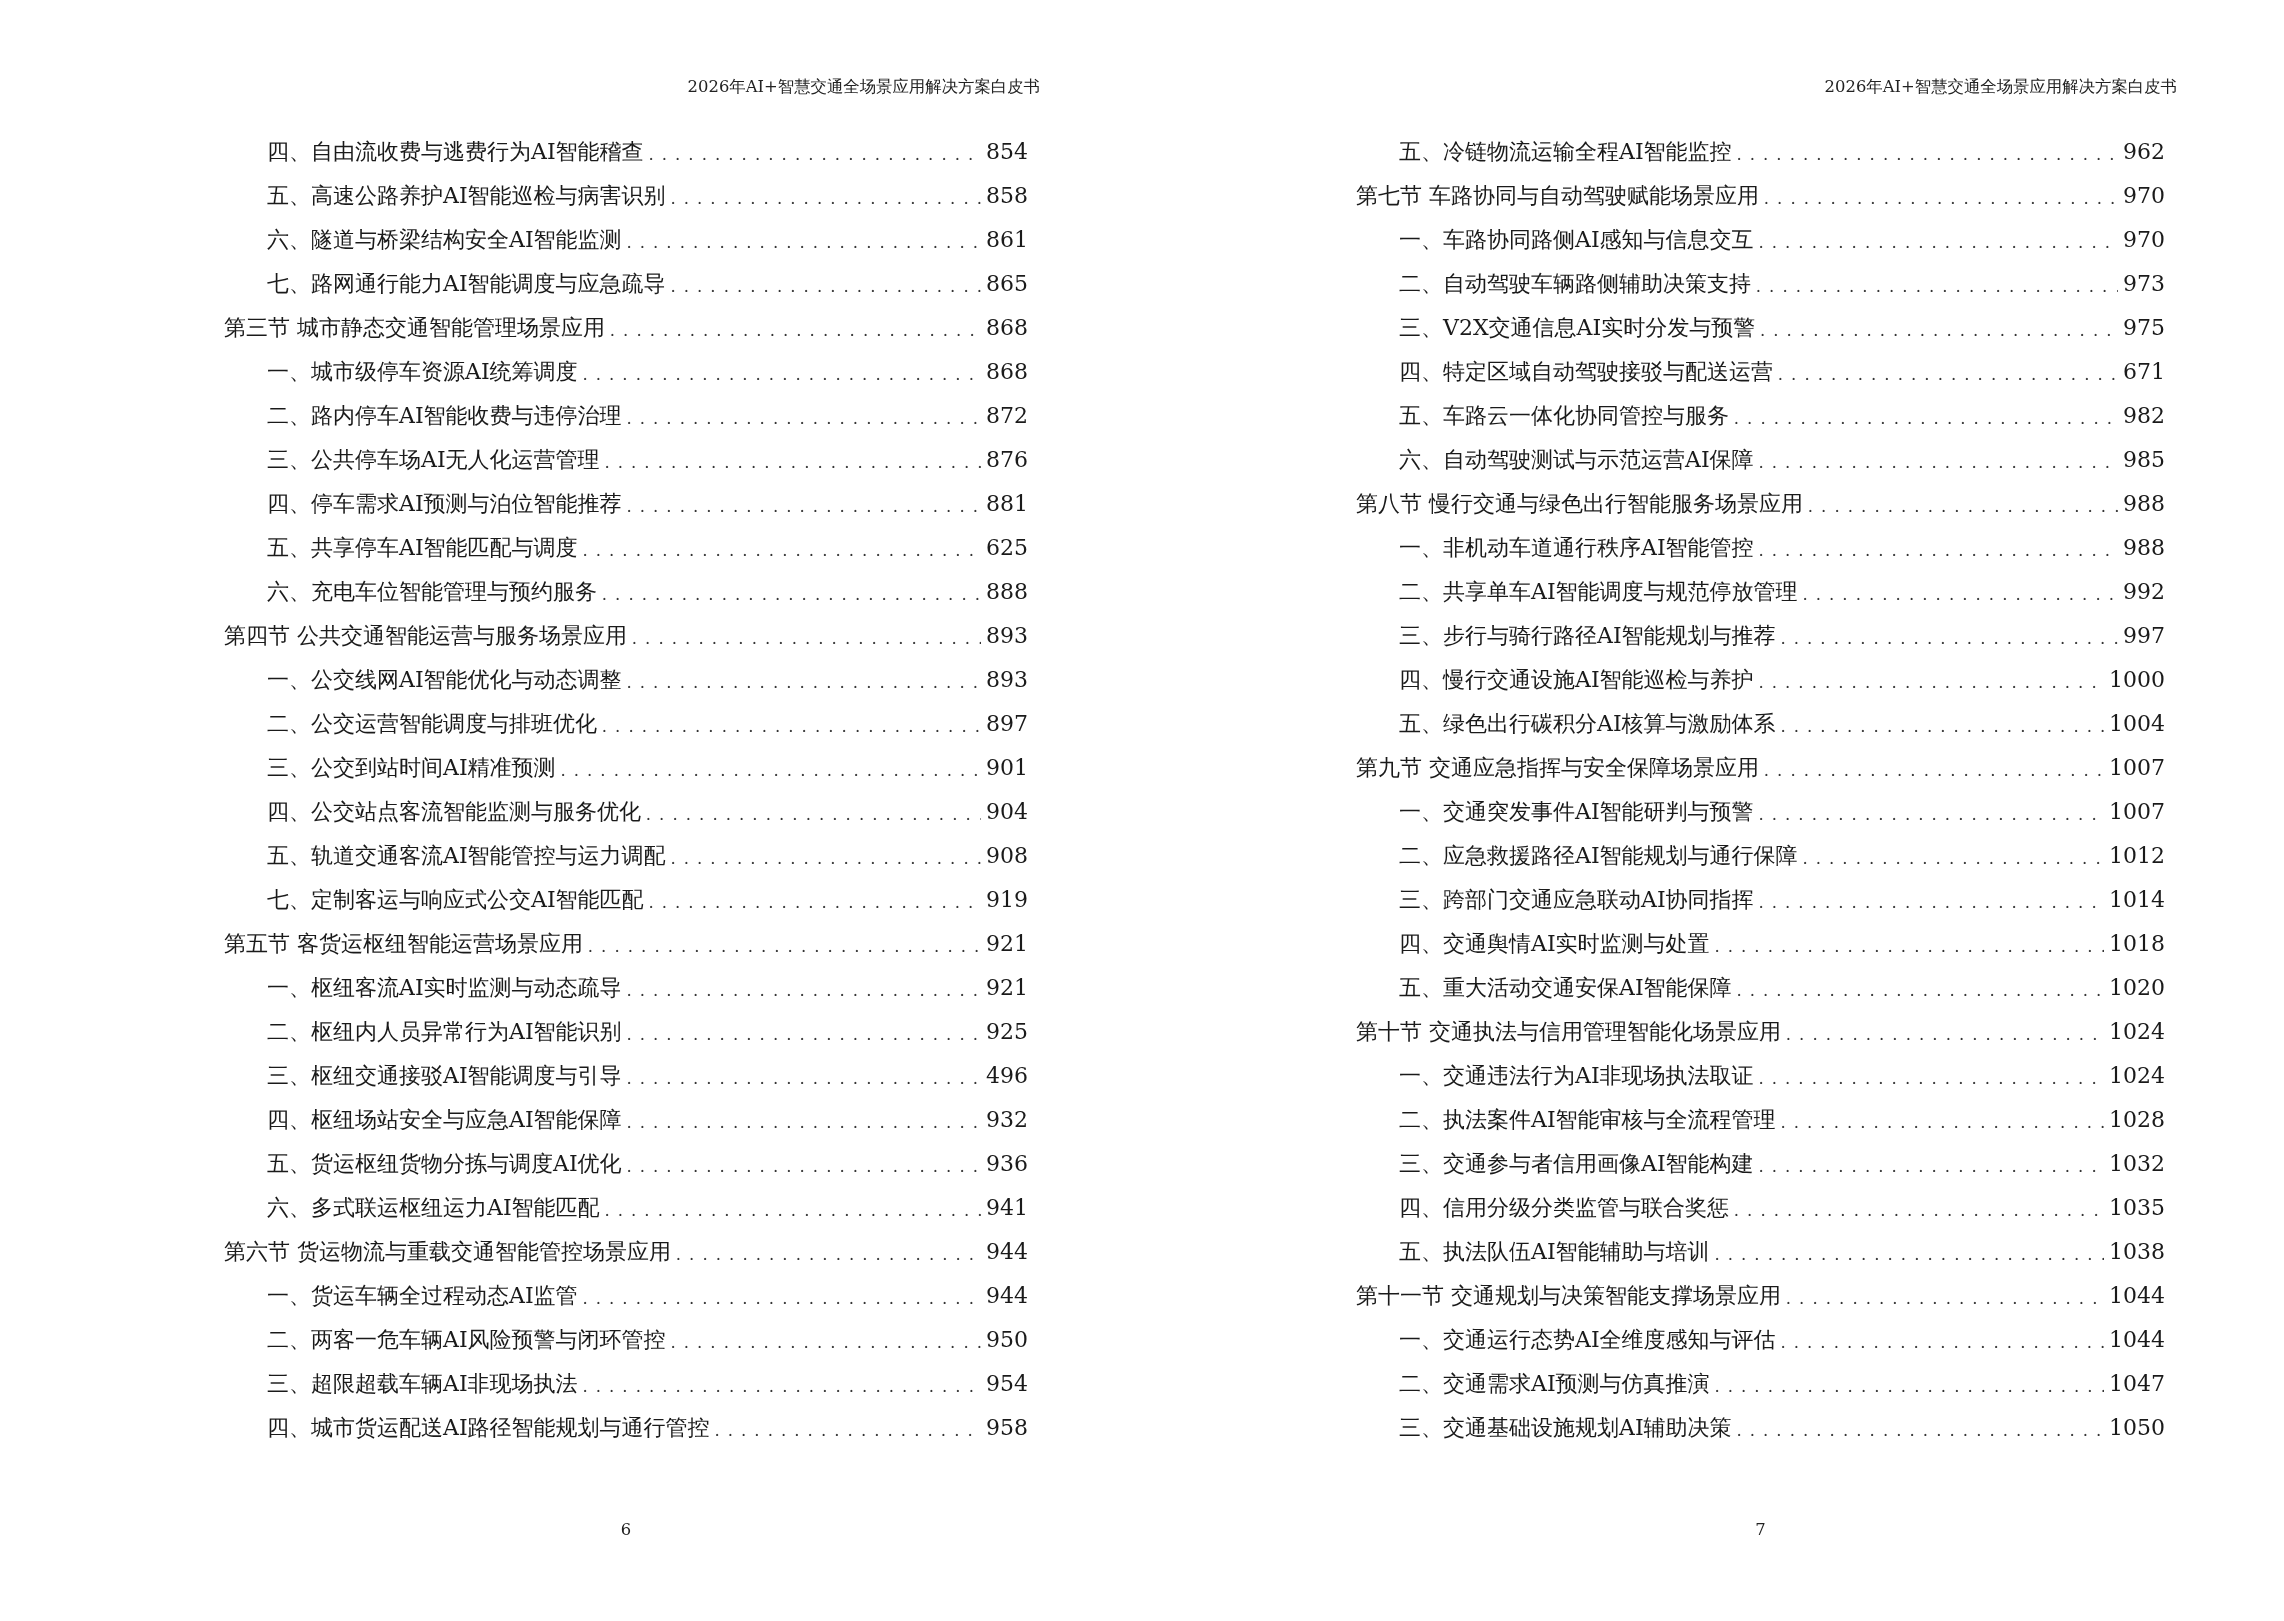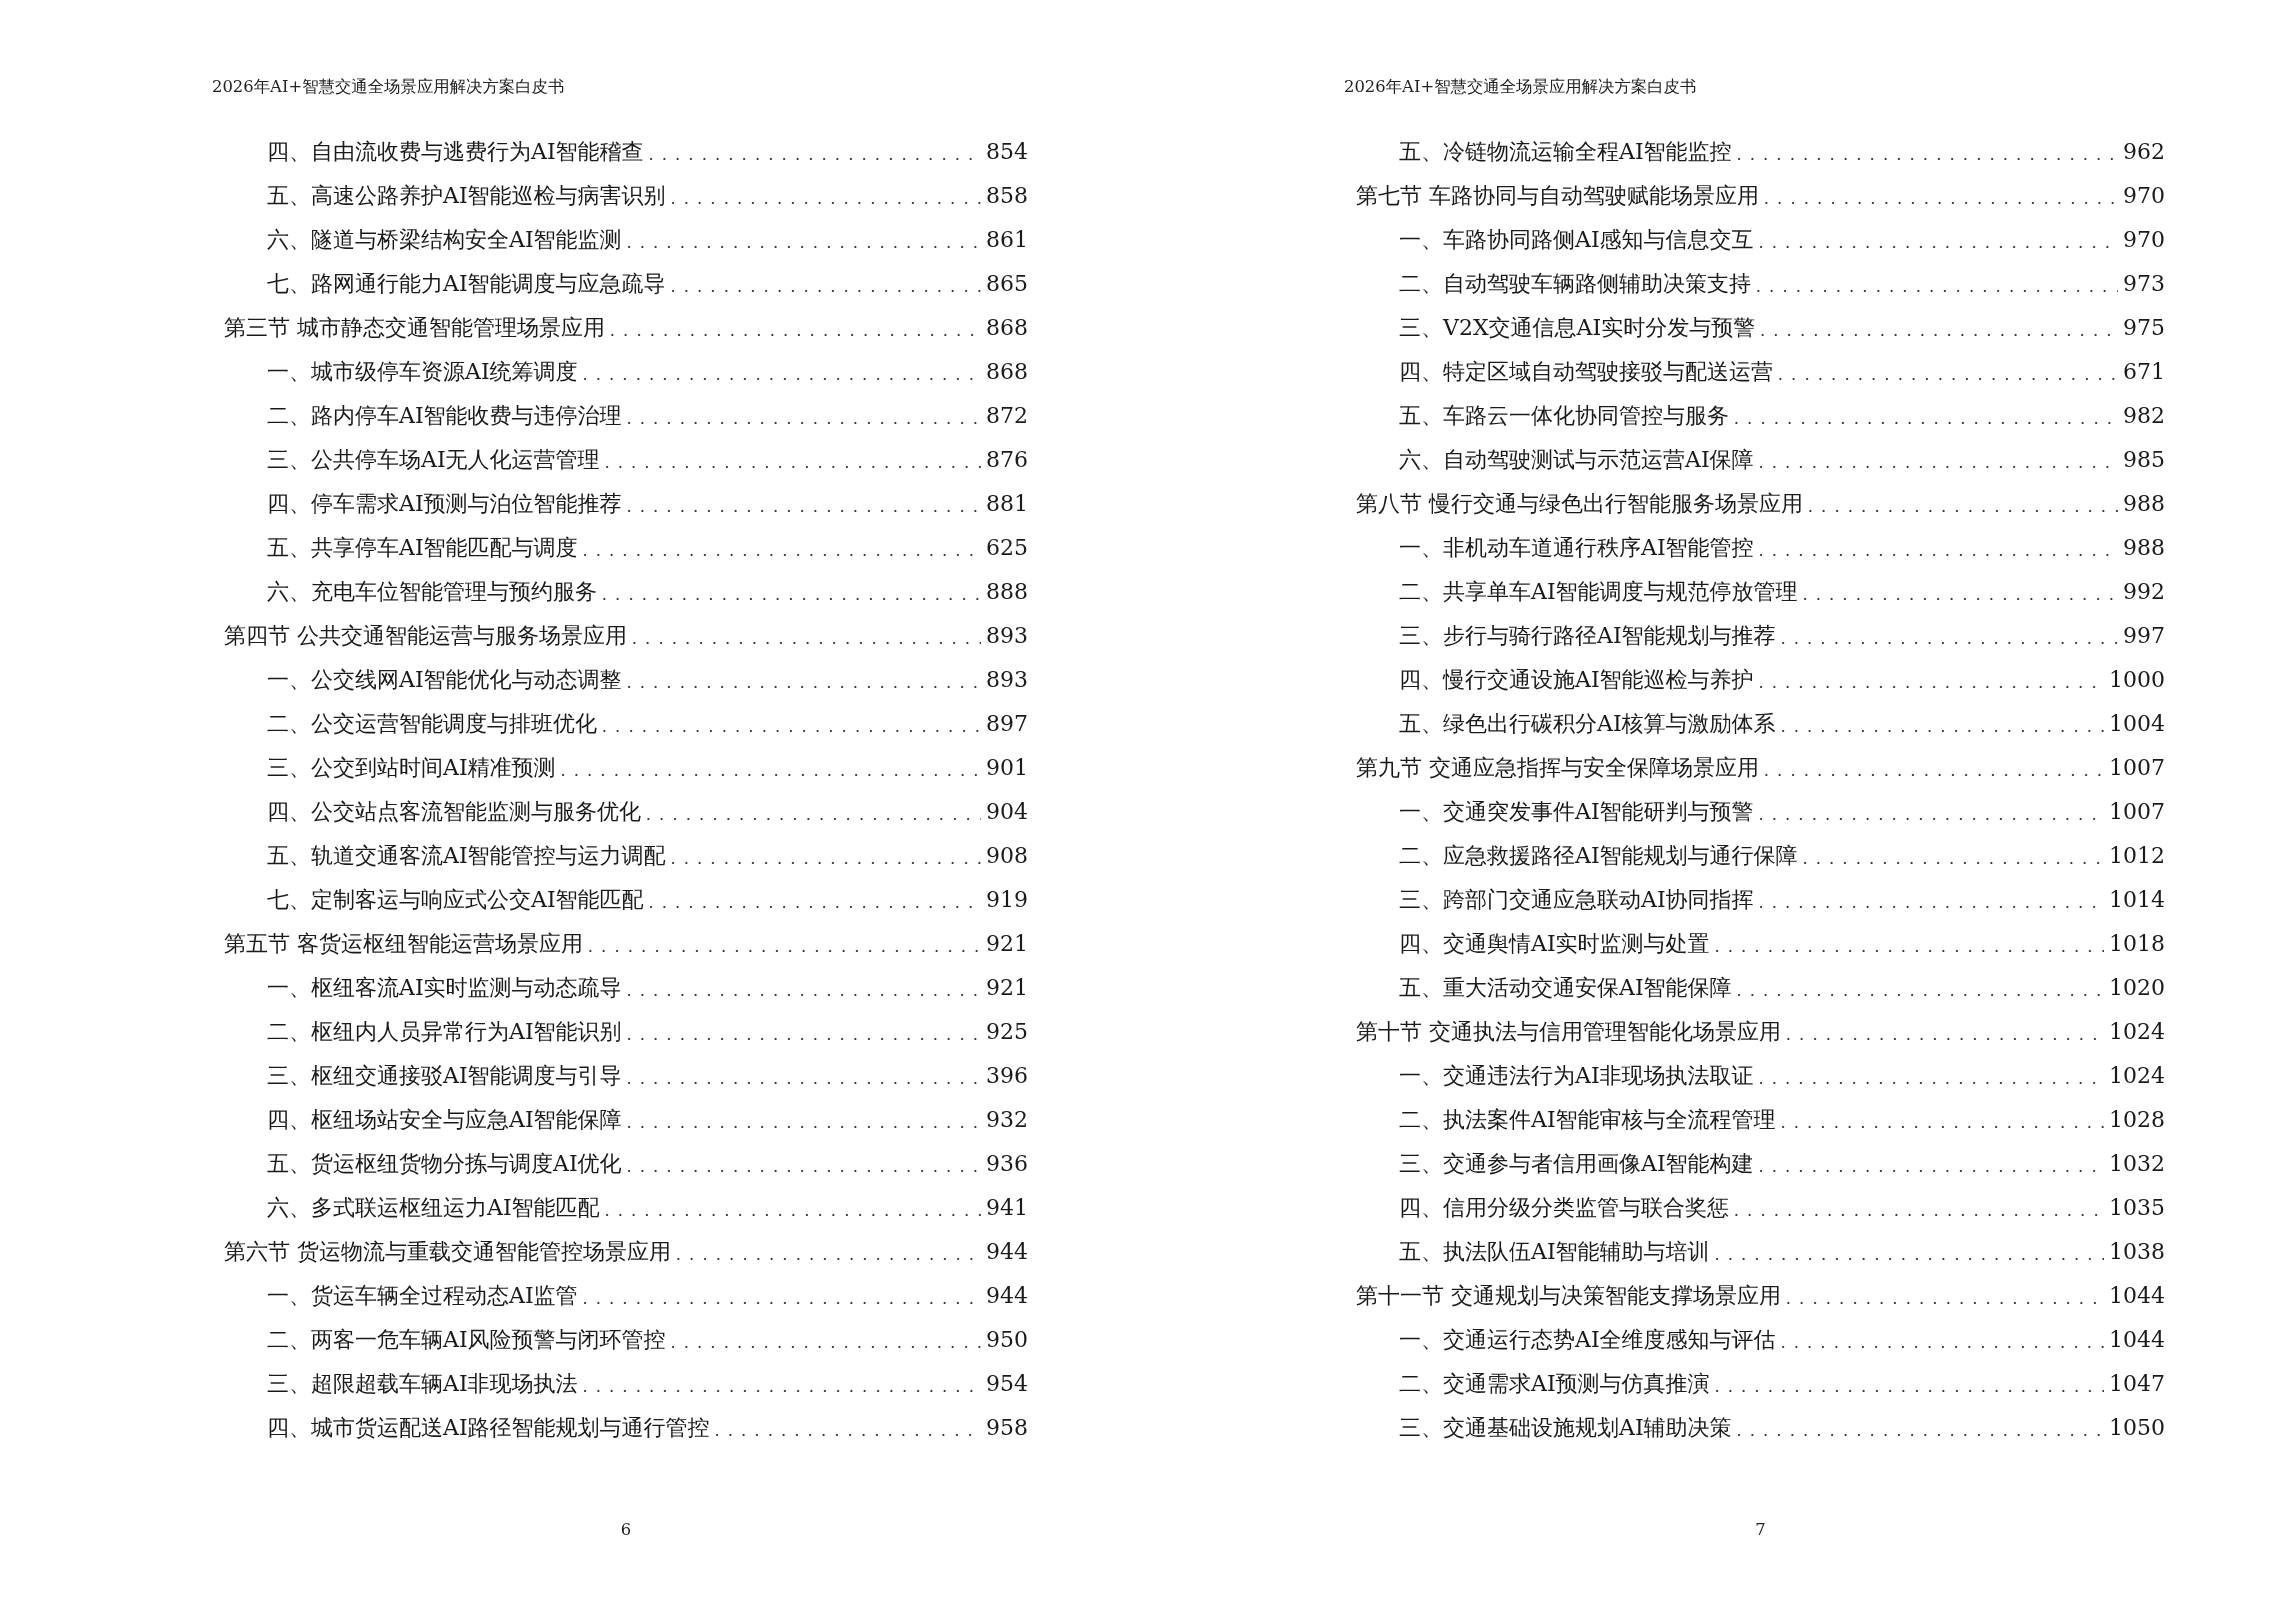--- a/index.html
+++ b/index.html
@@ -1,21 +1,21 @@
 <!DOCTYPE html>
 <html style="font-size:7.7px"><head>
 <meta charset="utf-8">
 <style>
   html, body { margin:0; padding:0; background:#ffffff; }
   body { width:2284px; height:1622px; position:relative; overflow:hidden;
          font-family: "DejaVu Serif", "Liberation Serif", serif; color:#1a1a1a; }
   .page { position:absolute; top:0; height:1622px; }
   .page.left  { left:212px;  width:828px; }
   .page.right { left:1344px; width:833px; }
-  .running-header { position:absolute; top:76px; left:0; right:0; text-align:left;
+  .running-header { position:absolute; top:76px; left:0; right:0; text-align:right;
          font-size:16.4px; letter-spacing:0px; color:#222; }
   .toc { position:absolute; top:118px; left:0; right:0; margin:12px; padding:0; list-style:none; }
   .toc-row { height:44px; display:flex; align-items:center; font-size:22px; line-height:1; }
   .toc-row.lvl2 { padding-left:43px; }
   .toc-title { white-space:nowrap; flex:0 0 auto; }
   .toc-leader { flex:1 1 auto; overflow:hidden; white-space:nowrap; margin:0 4.8px;
          position:relative; top:2.9px; letter-spacing:6.3px; font-size:16.4px; color:#333; }
   .toc-leader::before { content:". . . . . . . . . . . . . . . . . . . . . . . . . . . . . . . . . . . . . . . . . . . . . . . . . . . . . . . . . . . . . . . . . . . . . . . . . . . . . . . . . . . . . . . . . . . . . . . . . . . . ."; letter-spacing:0; word-spacing:2.9px; }
   .toc-page { flex:0 0 auto; text-align:right; min-width:29px; }
   .page-number { position:absolute; top:1520px; left:0; right:0; text-align:center; font-size:16.4px; color:#222; }
@@ -127,21 +127,21 @@
         <span class="toc-page">921</span>
       </li>
       <li class="toc-row lvl2">
         <span class="toc-title">二、枢纽内人员异常行为AI智能识别</span>
         <span class="toc-leader"></span>
         <span class="toc-page">925</span>
       </li>
       <li class="toc-row lvl2">
         <span class="toc-title">三、枢纽交通接驳AI智能调度与引导</span>
         <span class="toc-leader"></span>
-        <span class="toc-page">396</span>
+        <span class="toc-page">496</span>
       </li>
       <li class="toc-row lvl2">
         <span class="toc-title">四、枢纽场站安全与应急AI智能保障</span>
         <span class="toc-leader"></span>
         <span class="toc-page">932</span>
       </li>
       <li class="toc-row lvl2">
         <span class="toc-title">五、货运枢纽货物分拣与调度AI优化</span>
         <span class="toc-leader"></span>
         <span class="toc-page">936</span>

